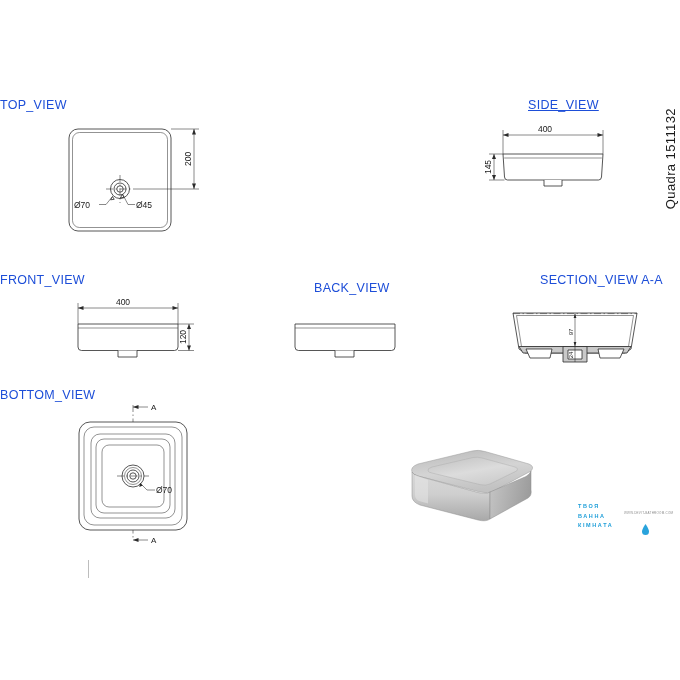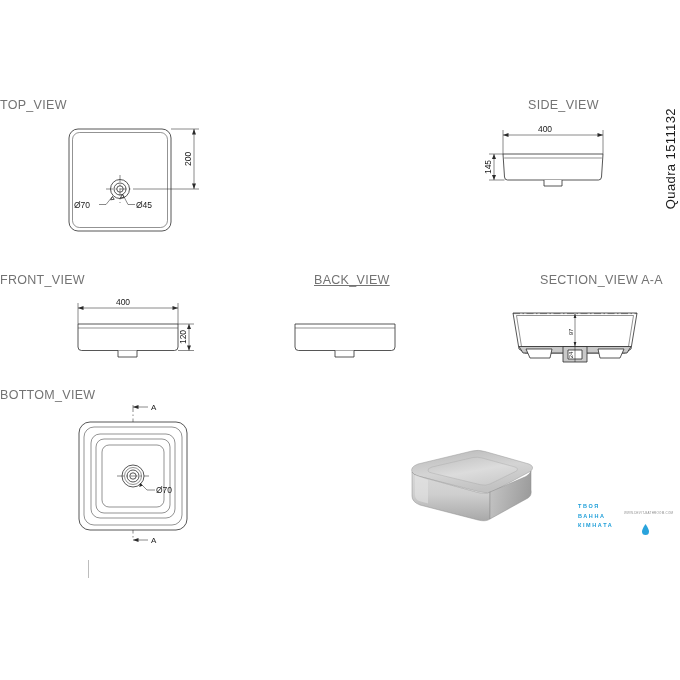--- a/index.html
+++ b/index.html
@@ -18,27 +18,27 @@
     position: absolute;
     inset: 0;
     width: 680px;
     height: 680px;
   }
   .view-title {
     position: absolute;
     font-family: "Liberation Sans", sans-serif;
     font-size: 12.5px;
     letter-spacing: 0.3px;
-    color: #737373;
+    color: #1d4ed8;
     white-space: nowrap;
   }
   #title-top-view   { left: 0px;   top: 98px; }
-  #title-side-view  { left: 528px; top: 98px; }
+  #title-side-view  { left: 528px; top: 98px; text-decoration: underline; }
   #title-front-view { left: 0px;   top: 273px; }
-  #title-back-view  { left: 314px; top: 273px; text-decoration: underline; }
+  #title-back-view  { left: 314px; top: 281px; }
   #title-section-view { left: 500px; top: 273px; margin-left: 40px; }
   #title-bottom-view  { left: 0px;  top: 388px; }
 
   .part-code {
     position: absolute;
     right: 2px;
     top: 108px;
     font-size: 13px;
     color: #1a1a1a;
     white-space: nowrap;

